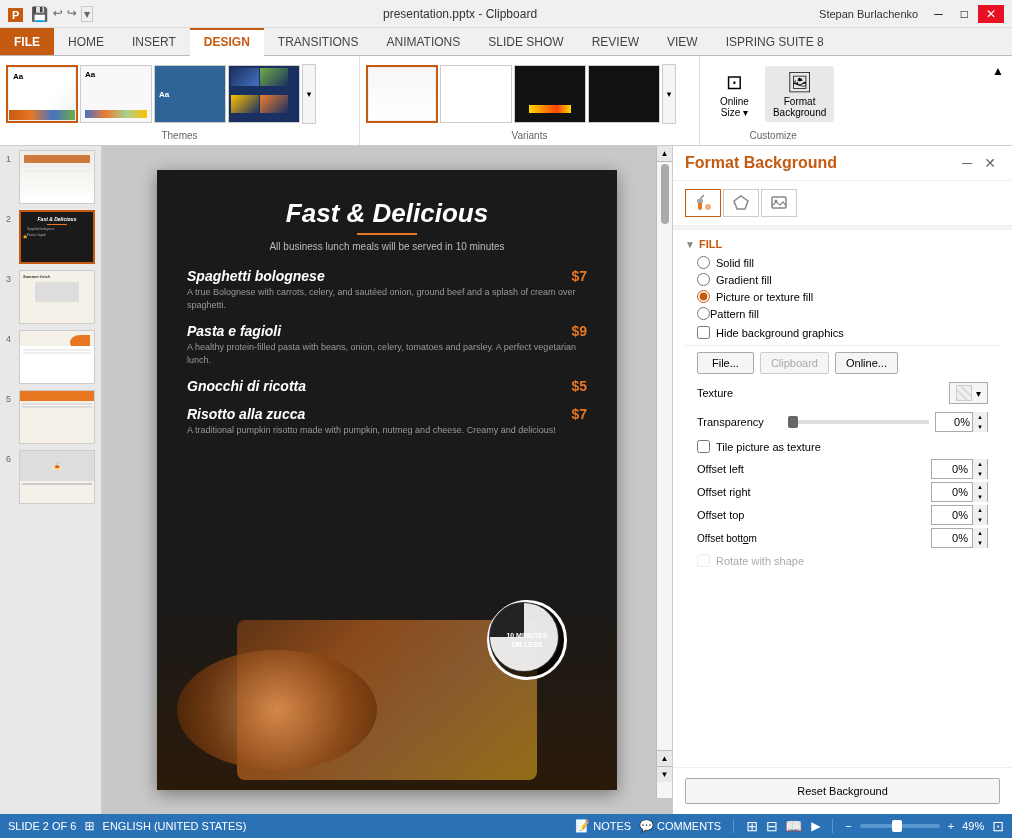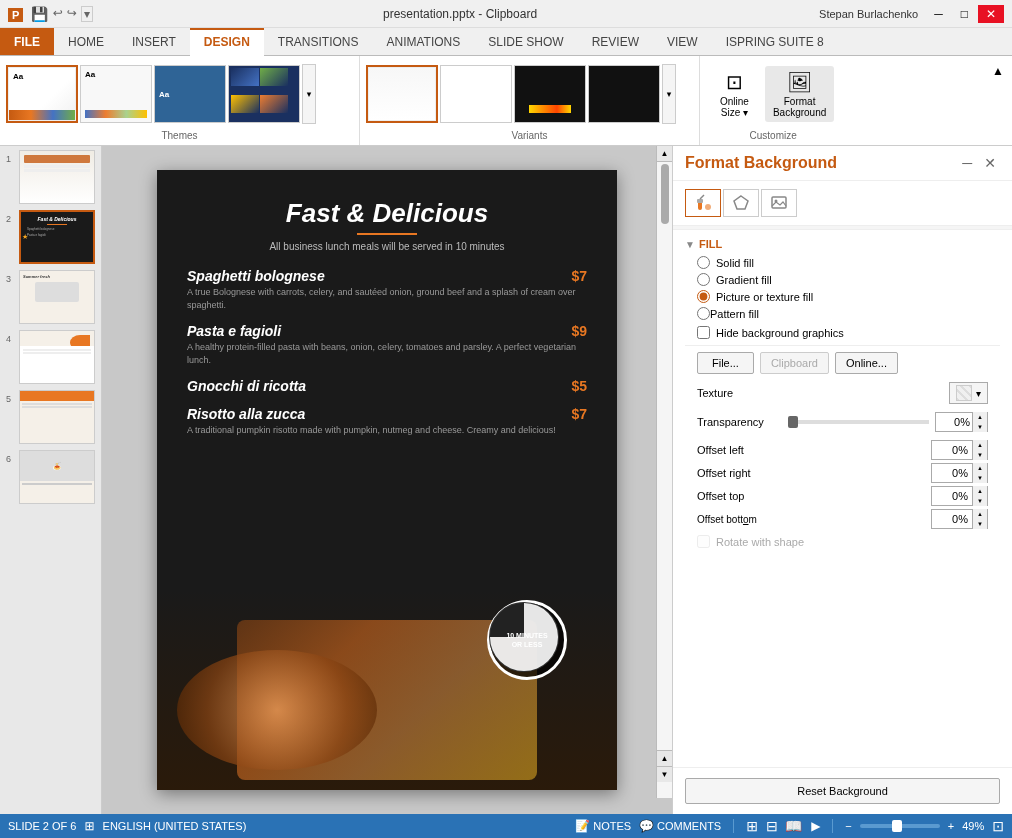--- a/index.html
+++ b/index.html
@@ -328,20 +328,24 @@
         </div>
         <div style="display:flex; align-items:center; border:1px solid #aaa; height:20px;">
           <input type="text" value="0%" style="width: 36px; border: none; font-size: 11px; padding: 0px 2px; text-align: right; outline: none;">
           <div style="display:flex; flex-direction:column; border-left:1px solid #aaa;">
             <button style="width:14px; height:10px; border:none; background:#f0f0f0; cursor:pointer; font-size:6px; padding:0; display:flex; align-items:center; justify-content:center;">▲</button>
             <button style="width:14px; height:10px; border:none; background:#f0f0f0; cursor:pointer; font-size:6px; padding:0; display:flex; align-items:center; justify-content:center;">▼</button>
           </div>
         </div>
       </div>
 
+      <div style="display:flex; align-items:center; gap:6px; margin:4px 0 6px 12px; font-size:11px; cursor:pointer;">
+        <input type="checkbox" style="">
+        <span>Tile picture as texture</span>
+      </div>
 
       <div style="display:flex; align-items:center; margin:3px 12px; gap:6px;">
         <span style="font-size:11px; min-width:90px;">Offset left</span>
         <div style="margin-left:auto; display:flex; align-items:center; border:1px solid #aaa; height:20px;">
           <input type="text" value="0%" style="width: 40px; border: none; font-size: 11px; padding: 0px 4px; text-align: right; outline: none;">
           <div style="display:flex; flex-direction:column; border-left:1px solid #aaa;">
             <button style="width:14px; height:10px; border:none; background:#f0f0f0; cursor:pointer; font-size:6px; padding:0; display:flex; align-items:center; justify-content:center;">▲</button>
             <button style="width:14px; height:10px; border:none; background:#f0f0f0; cursor:pointer; font-size:6px; padding:0; display:flex; align-items:center; justify-content:center;">▼</button>
           </div>
         </div>

